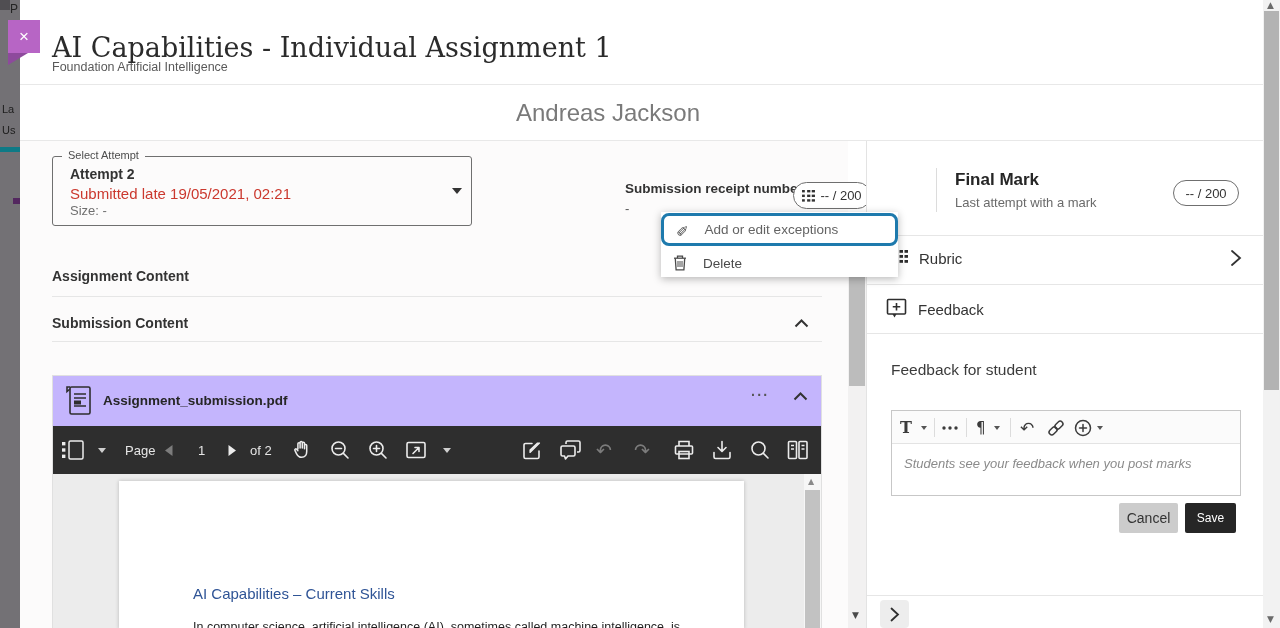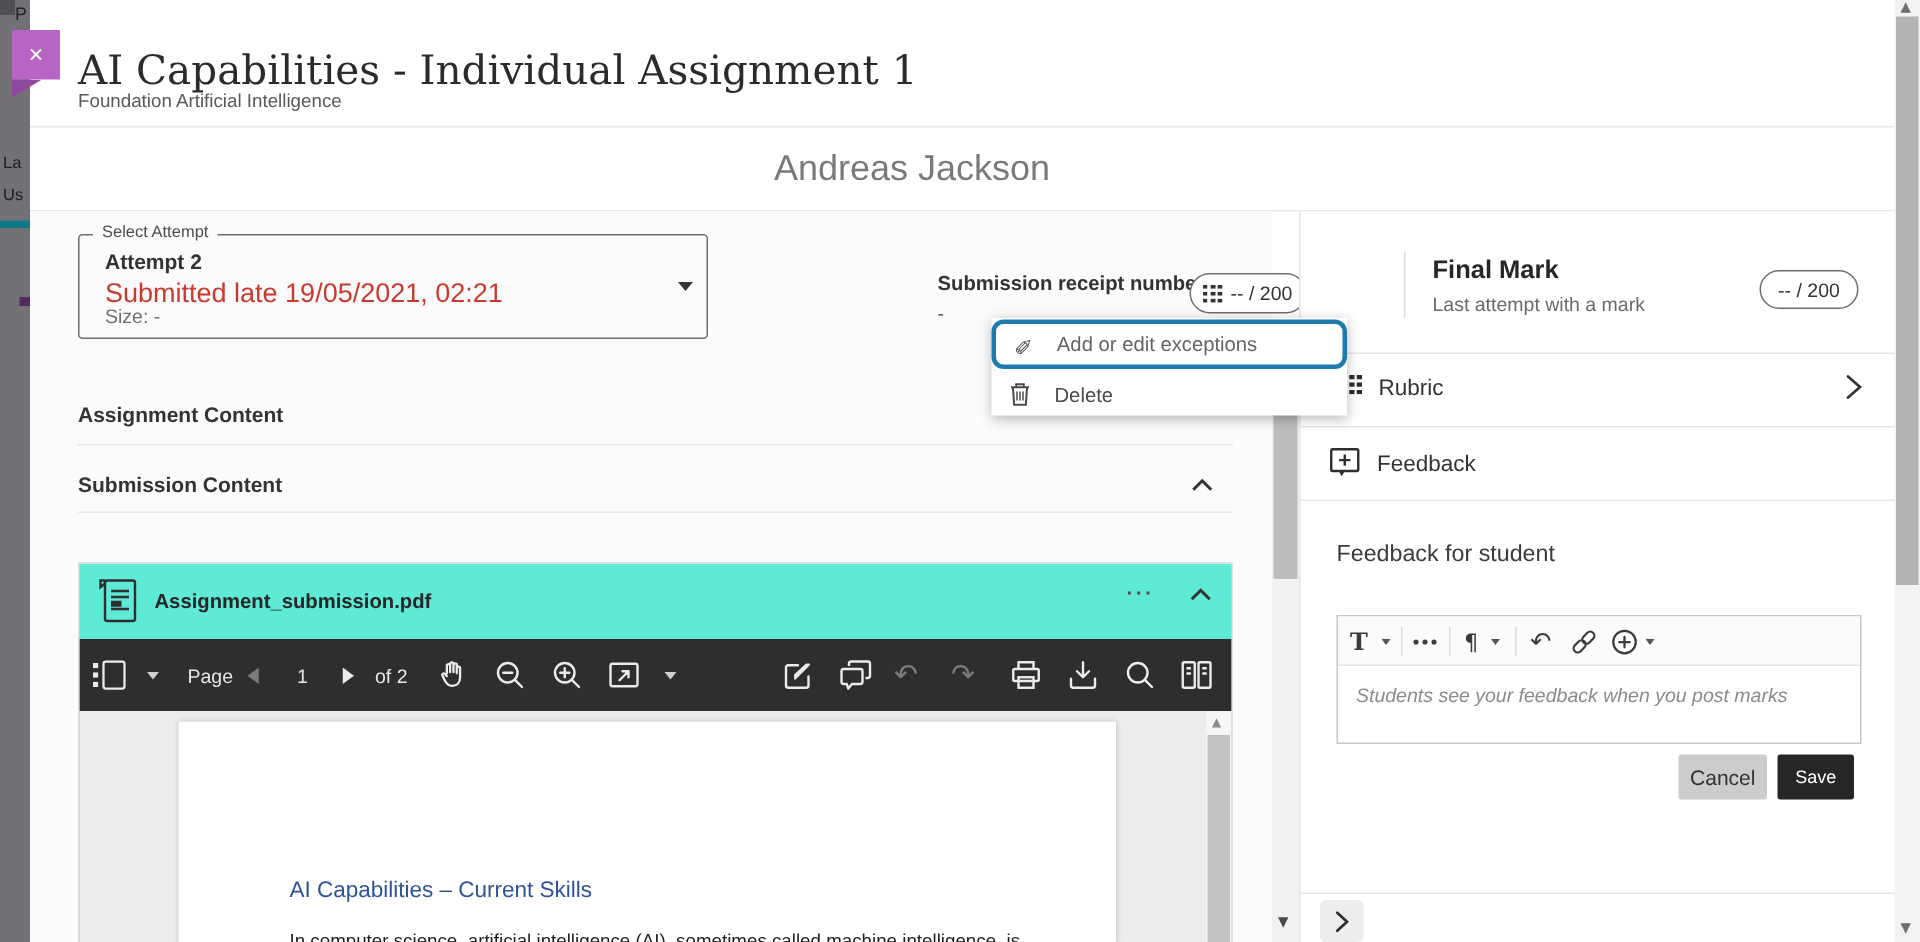--- a/index.html
+++ b/index.html
@@ -29,21 +29,21 @@
   [data-name="course-name"]{left:52px;top:12px;font-size:12.5px;color:#595959;margin-top:48px;}
   [data-name="page-title"]{left:52px;top:32px;font-size:27px;color:#2b2b2b;font-family:"DejaVu Serif","Liberation Serif",serif;}
   [data-name="student-name"]{left:20px;top:99px;width:1176px;text-align:center;font-size:24px;color:#7a7a7a;font-weight:300;}
   [data-name="namebar-divider"]{left:20px;top:140px;width:1243px;height:1px;background:#e8e8e8;}
   [data-name="left-content-bg"]{left:20px;top:141px;width:828px;height:487px;background:#fcfbfb;}
 
   
   [data-name="attempt-select"]{left:52px;top:156px;width:420px;height:70px;border:1px solid #6f6f6f;border-radius:3px;cursor:pointer;}
   [data-name="attempt-select-legend"]{left:62px;top:149px;background:#fcfbfb;padding:0 6px;font-size:11px;color:#4d4d4d;z-index:2;}
   [data-name="attempt-name"]{left:70px;top:166px;font-size:14px;font-weight:700;color:#333;}
-  [data-name="attempt-status"]{left:70px;top:185px;font-size:18px;color:#cb382e;}
+  [data-name="attempt-status"]{left:70px;top:185px;font-size:15px;color:#cb382e;}
   [data-name="attempt-size"]{left:70px;top:203px;font-size:13px;color:#6f6f6f;}
   [data-name="attempt-caret-icon"]{left:452px;top:188px;width:0;height:0;
       border-left:5px solid transparent;border-right:5px solid transparent;border-top:6px solid #333;}
 
   
   [data-name="receipt-label"]{left:625px;top:181px;font-size:13.5px;font-weight:600;color:#333;}
   [data-name="receipt-value"]{left:625px;top:201px;font-size:13px;color:#555;}
   [data-name="grade-pill"]{left:793px;top:182px;width:78px;height:27px;border:1px solid #6f6f6f;border-radius:14px;
       background:#fff;display:flex;align-items:center;justify-content:center;gap:5px;font-size:13px;color:#333;cursor:pointer;}
   [data-name="receipt-overflow-button"]{left:876px;top:184px;font-size:15px;letter-spacing:1.5px;font-weight:700;color:#333;cursor:pointer;}
@@ -60,21 +60,21 @@
 
   
   [data-name="assignment-content-label"]{left:52px;top:268px;font-size:14px;font-weight:600;color:#333;}
   [data-name="assignment-content-chevron-icon"]{left:796px;top:268px;color:#333;}
   [data-name="assignment-divider"]{left:52px;top:296px;width:770px;height:1px;background:#e6e6e6;}
   [data-name="submission-content-label"]{left:52px;top:315px;font-size:14px;font-weight:600;color:#333;}
   [data-name="submission-content-chevron-icon"]{left:794px;top:318px;color:#333;cursor:pointer;}
   [data-name="submission-divider"]{left:52px;top:341px;width:770px;height:1px;background:#e6e6e6;}
 
   
-  [data-name="pdf-card"]{left:52px;top:375px;width:770px;height:253px;background:#5eead4;border:1px solid #e0e0e0;border-bottom:none;overflow:hidden;}
+  [data-name="pdf-card"]{left:52px;top:375px;width:770px;height:253px;background:#c4b5fd;border:1px solid #e0e0e0;border-bottom:none;overflow:hidden;}
   [data-name="file-doc-icon"]{left:12px;top:9px;color:#2e2e2e;}
   [data-name="file-name"]{left:50px;top:17px;font-size:13.5px;font-weight:700;color:#262626;}
   [data-name="file-overflow-button"]{left:698px;top:11px;font-size:14px;letter-spacing:1.5px;font-weight:700;color:#555;cursor:pointer;}
   [data-name="file-collapse-chevron-icon"]{left:740px;top:15px;color:#333;cursor:pointer;}
 
   [data-name="pdf-toolbar"]{left:0;top:50px;width:768px;height:48px;background:#2e2e2e;color:#ececec;}
   .tbi{position:absolute;top:0;height:48px;display:flex;align-items:center;color:#ececec;cursor:pointer;}
   .tbi.dim{color:#7c7c7c;cursor:default;}
   .tbtxt{font-size:13px;color:#e6e6e6;}
   .tcaret{width:0;height:0;border-left:4px solid transparent;border-right:4px solid transparent;border-top:5px solid #cfcfcf;}

